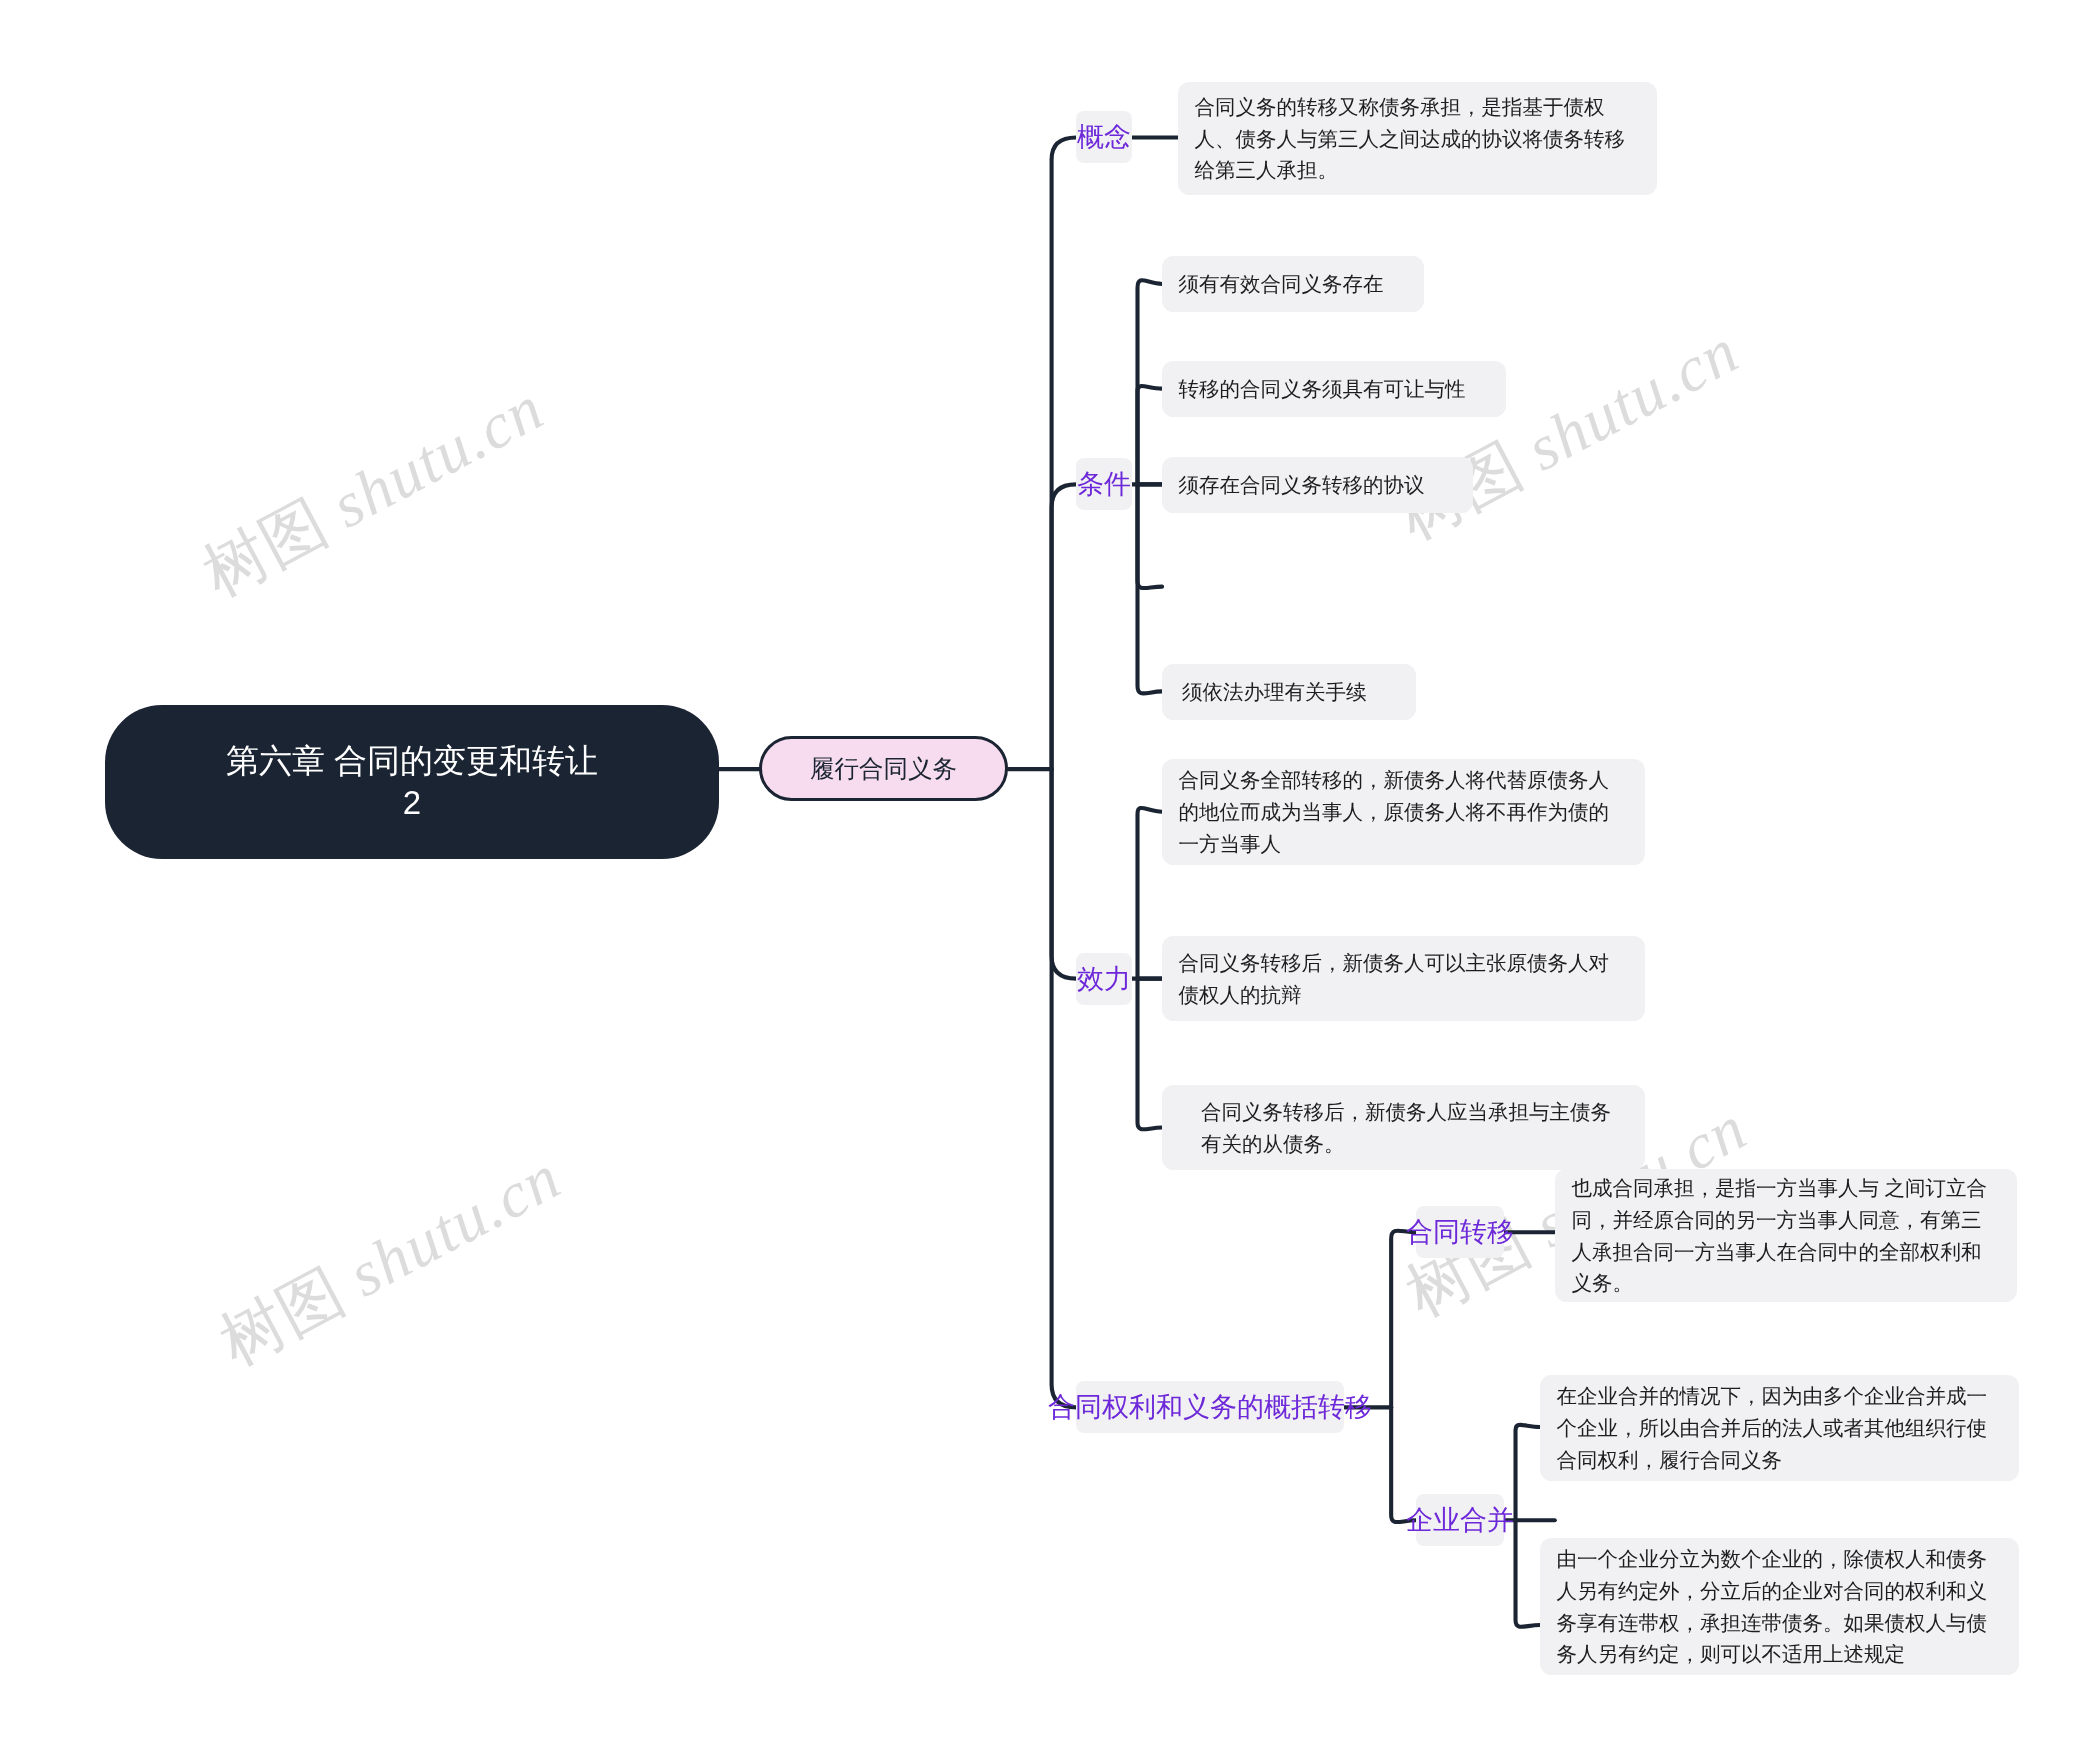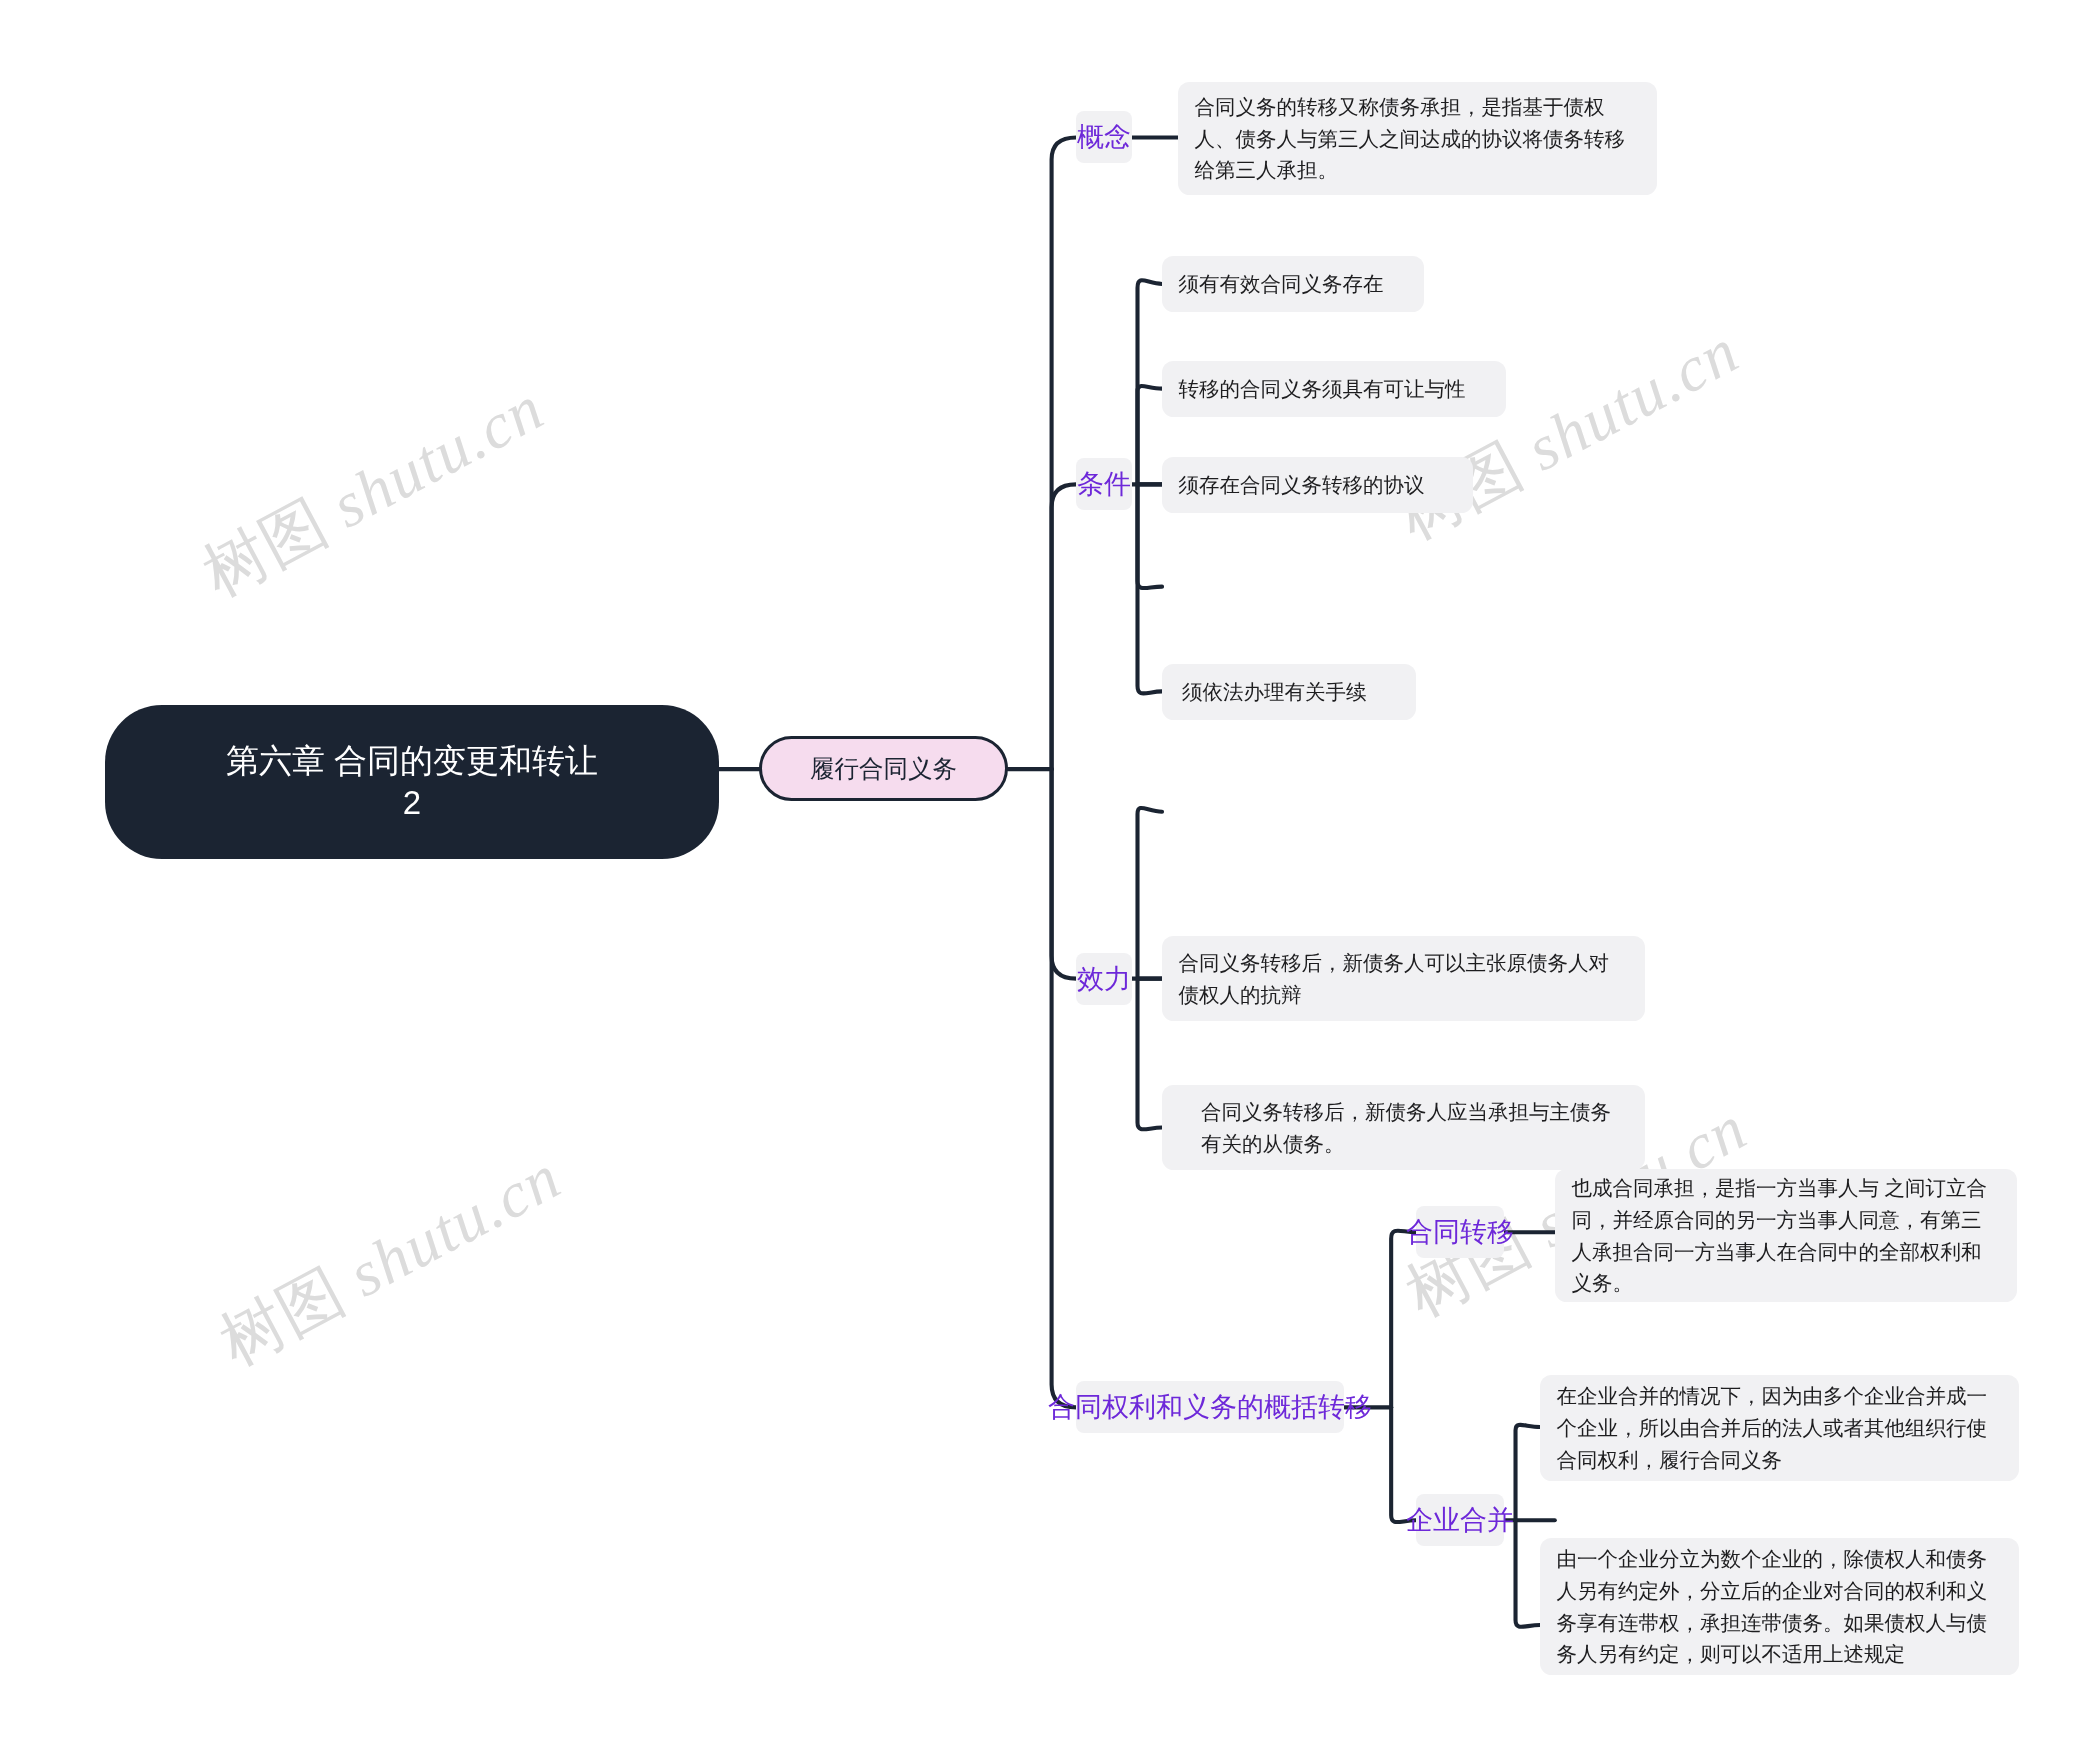--- a/index.html
+++ b/index.html
@@ -201,20 +201,23 @@
   <div class="node leaf-node" style="left:1162px; top:457px; width:311px; height:56px;">
     <span class="txt">须存在合同义务转移的协议</span>
   </div>
   <div class="node leaf-node" style="left:1162px; top:664px; width:254px; height:56px;padding-left:20px;">
     <span class="txt">须依法办理有关手续</span>
   </div>
 
   <div class="node branch-node" style="left:1076px; top:953px; width:56px; height:52px;">
     <span>效力</span>
   </div>
+  <div class="node leaf-node" style="left:1162px; top:759px; width:483px; height:106px;">
+    <span class="txt">合同义务全部转移的，新债务人将代替原债务人的地位而成为当事人，原债务人将不再作为债的一方当事人</span>
+  </div>
   <div class="node leaf-node" style="left:1162px; top:936px; width:483px; height:85px;">
     <span class="txt">合同义务转移后，新债务人可以主张原债务人对债权人的抗辩</span>
   </div>
   <div class="node leaf-node" style="left:1162px; top:1085px; width:483px; height:85px;padding-left:39px;">
     <span class="txt"> 合同义务转移后，新债务人应当承担与主债务有关的从债务。</span>
   </div>
 
   <div class="node branch-node" style="left:1076px; top:1381px; width:268px; height:52px;">
     <span>合同权利和义务的概括转移</span>
   </div>

